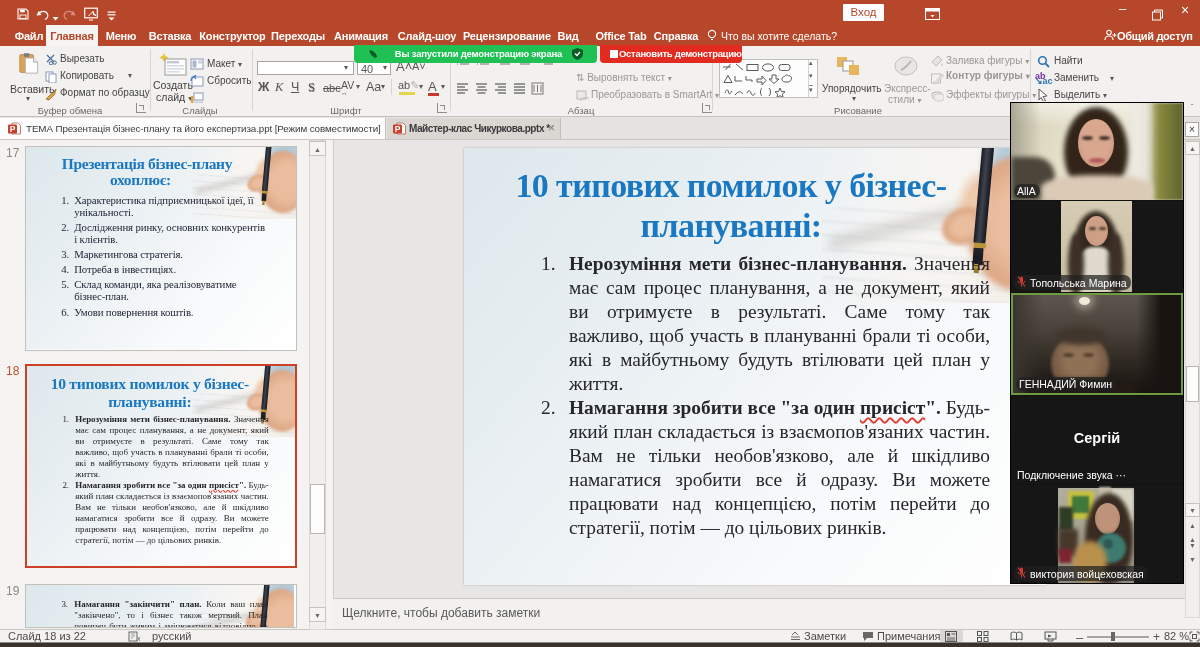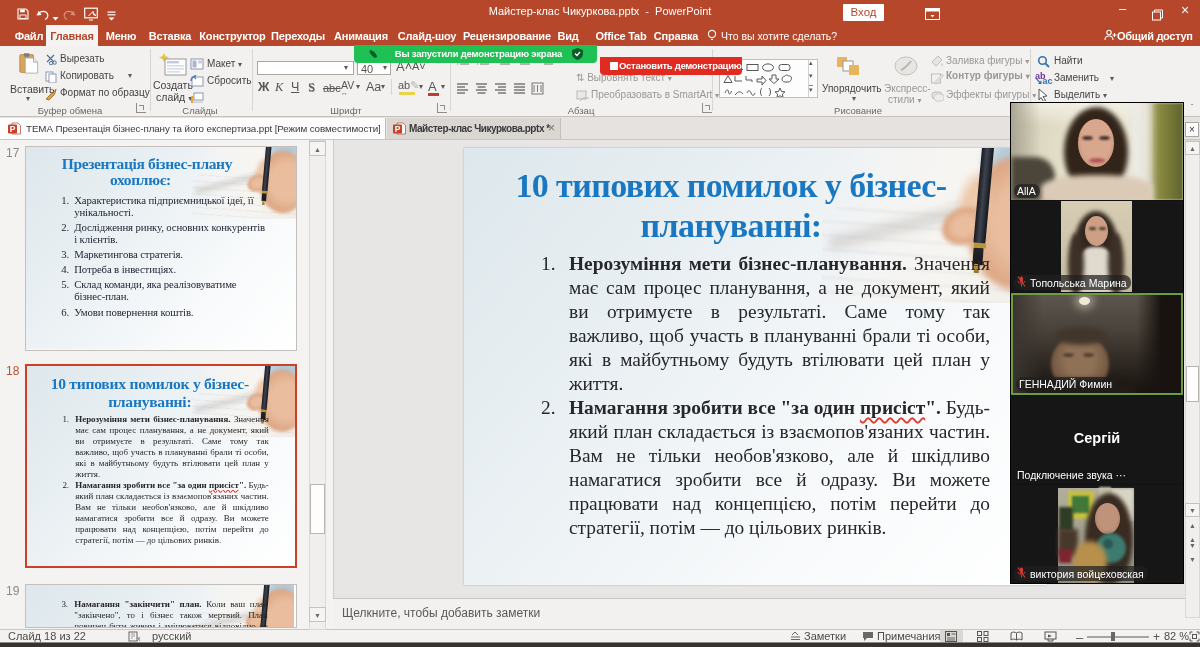--- a/index.html
+++ b/index.html
@@ -19,21 +19,21 @@
 #ribbon { left:0; top:46px; width:1200px; height:71px; background:#f3f1ef; border-bottom:1px solid #c5c1bc; }
 .gsep { position:absolute; top:3px; width:1px; height:62px; background:#d8d4d0; }
 .glabel { position:absolute; top:59px; font-size:9.5px; color:#6a6865; text-align:center; }
 .rbtxt { position:absolute; font-size:10px; color:#444; }
 .rbgray { color:#9a9794; }
 .launcher { position:absolute; top:57px; width:10px; height:10px; border-left:1px solid #908d89; border-bottom:1px solid #908d89; }
 .launcher:after { content:""; position:absolute; left:2px; bottom:2px; width:4px; height:4px; border-right:1px solid #908d89; border-top:1px solid #908d89; }
 
 
 #sharebar { left:354px; top:45px; width:243px; height:18px; background:#1fc054; border-radius:0 0 4px 4px; color:#fff; font-size:9.5px; font-weight:bold; text-align:center; line-height:18px; z-index:40; white-space:nowrap; padding-left:6px; letter-spacing:-0.2px; }
-#stopbar { left:600px; top:45px; width:142px; height:18px; background:#e12b20; border-radius:0 0 4px 4px; color:#fff; font-size:9.5px; font-weight:bold; line-height:18px; z-index:40; padding-left:19px; white-space:nowrap; letter-spacing:-0.3px;margin-top:12px; }
+#stopbar { left:600px; top:45px; width:142px; height:18px; background:#e12b20; border-radius:0 0 4px 4px; color:#fff; font-size:9.5px; font-weight:bold; line-height:18px; z-index:40; padding-left:19px; white-space:nowrap; letter-spacing:-0.3px; }
 
 
 #doctabs { left:0; top:117px; width:1200px; height:23px; background:#e5e2df; border-bottom:1px solid #cac7c3; }
 .dtab { position:absolute; top:1px; height:21px; font-size:10.8px; line-height:21px; white-space:nowrap; overflow:hidden; }
 
 
 #leftpanel { left:0; top:140px; width:333px; height:490px; background:#f4f3f1; }
 #editarea { left:333px; top:140px; width:867px; height:458px; background:#e8e6e4; border-left:1px solid #cfccc8; }
 #notesarea { left:333px; top:598px; width:867px; height:31px; background:#f2f1ef; border-top:1px solid #c9c6c2; font-size:12px; color:#595959; }
 #statusbar { left:0; top:629px; width:1200px; height:13px; background:#f3f2f0; border-top:1px solid #c9c6c2; font-size:11px; color:#4e4c4a; }
@@ -89,21 +89,20 @@
 
 
 .sbtrack { position:absolute; background:#f0efed; border:1px solid #dcd9d5; }
 .sbthumb { position:absolute; background:#fdfdfd; border:1px solid #b9b6b2; }
 .sbbtn { position:absolute; background:#f5f4f2; border:1px solid #c6c3bf; color:#6a6865; text-align:center; }
 </style>
 </head>
 <body>
 
 <div class="abs" id="titlebar">
-  <div id="titletext">Майстер-клас Чикуркова.pptx&nbsp; - &nbsp;PowerPoint</div>
 
   <svg class="qat" style="left:17px; top:6px;" width="12" height="12" viewBox="0 0 12 12">
       <path d="M1 1h8l2 2v8H1z" fill="none" stroke="#fff" stroke-width="1.1"></path>
       <rect x="3" y="7" width="6" height="3.5" fill="none" stroke="#fff" stroke-width="0.9"></rect>
       <rect x="3.2" y="1.5" width="4.6" height="2.8" fill="#fff"></rect>
     </svg>
   <svg class="qat" style="left:36px; top:7px;" width="14" height="11" viewBox="0 0 14 11">
       <path d="M2.5 4.5c2-3.5 7.5-3.5 9 0 .8 2-.2 4.5-2.5 5.5" fill="none" stroke="#fff" stroke-width="1.3"></path>
       <path d="M0.5 6L2.8 1.2 5.5 5.5z" fill="#fff"></path>
     </svg>

